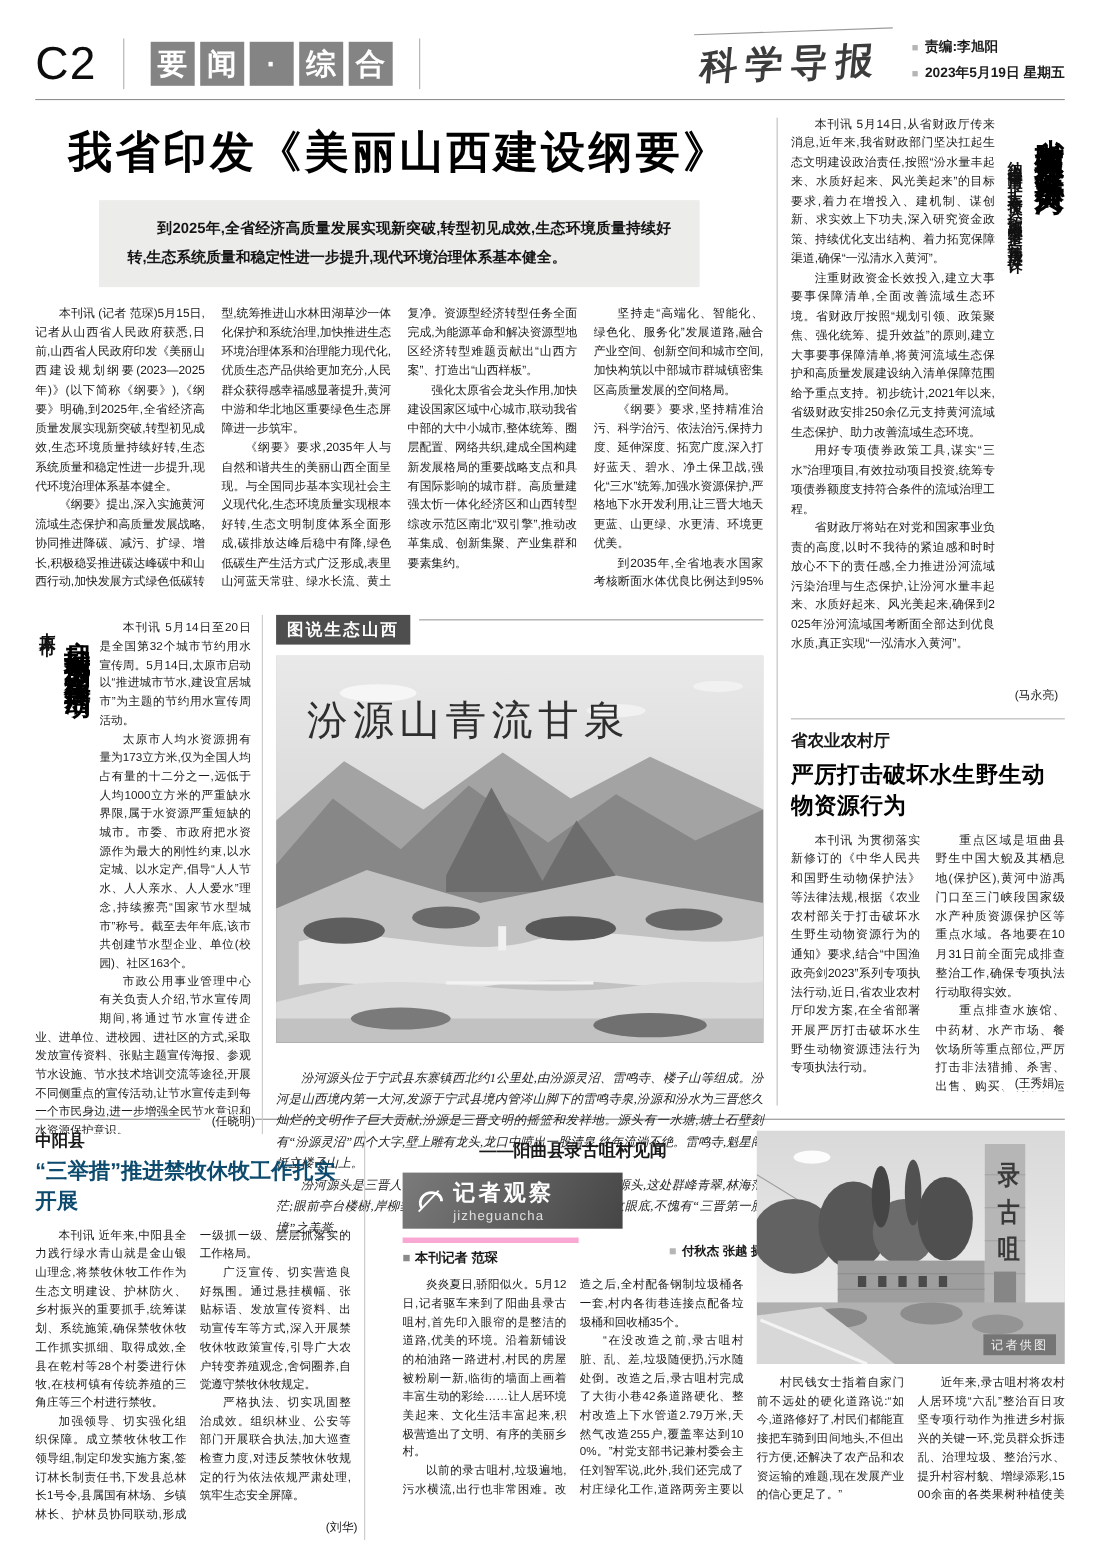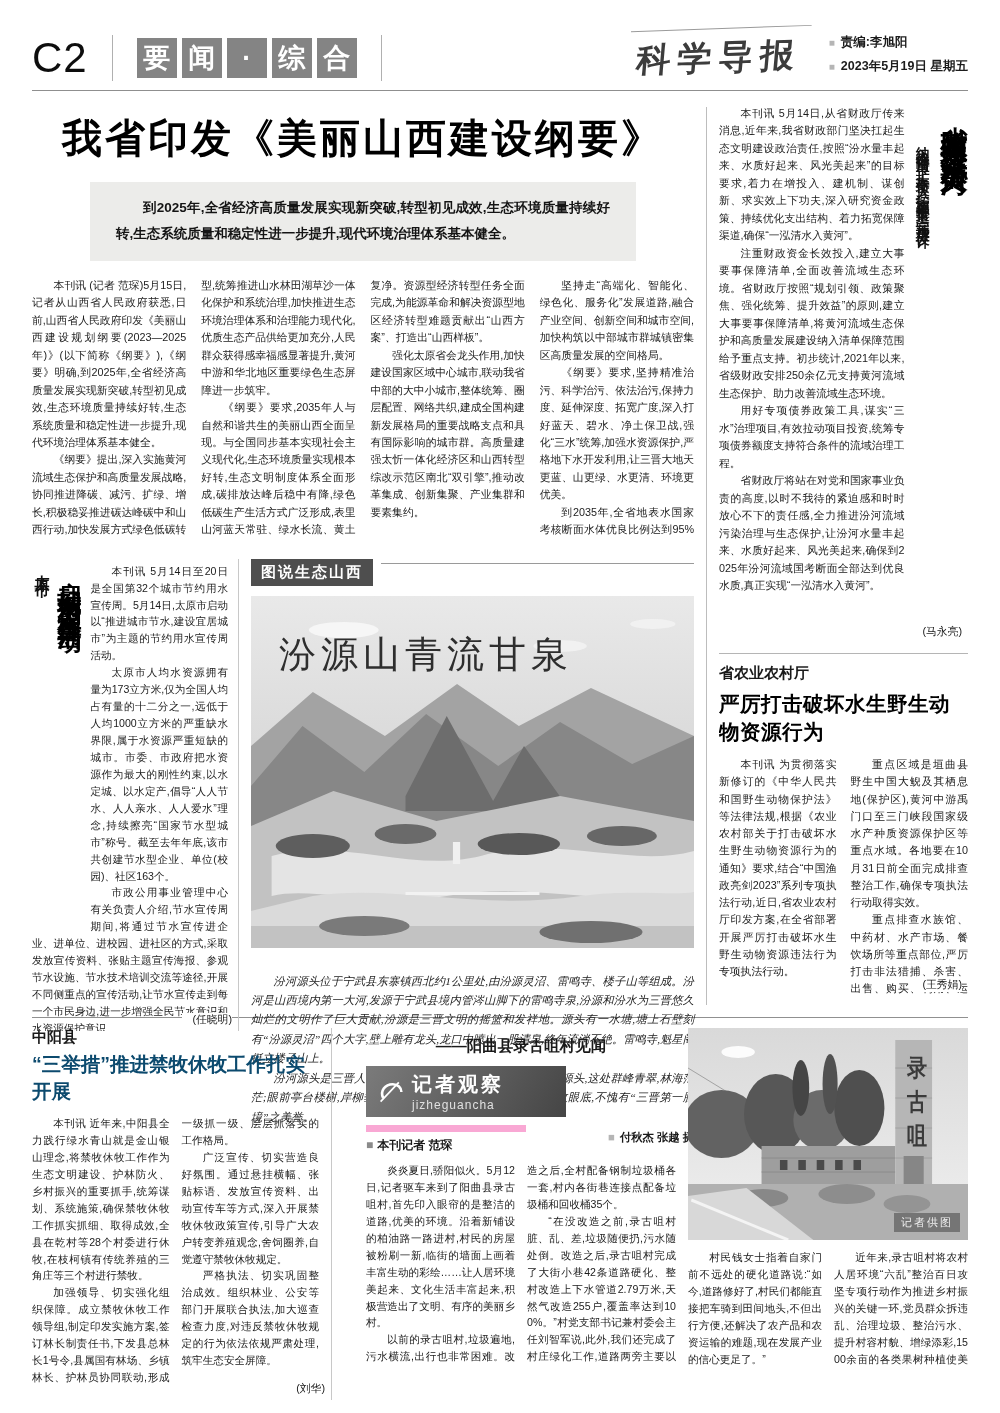--- a/index.html
+++ b/index.html
@@ -76,21 +76,21 @@
   .zy-body { column-count:2; column-gap:12px; font-size:10.6px; line-height:1.6; height:282px; overflow:hidden; }
 
   .village { flex:1; padding-left:14px; display:flex; }
   .v-left { width:322px; padding-right:12px; }
   .v-right { flex:1; }
   .v-headline { font-size:31px; font-weight:900; text-align:center; letter-spacing:1px; color:#000; }
   .v-subtitle { text-align:center; font-size:15.5px; font-weight:bold; margin:8px 0 9px; }
   .logo-box { display:flex; align-items:center; gap:8px; background:linear-gradient(120deg,#7b7b7b,#454545); color:#fff; padding:5px 12px; width:200px; }
   .logo-cn { font-size:20px; font-weight:900; letter-spacing:3px; }
   .logo-en { font-size:12px; color:#e0e0e0; letter-spacing:1px; align-self:flex-end; }
-  .v-byline { font-size:12px; font-weight:bold; border-top:7px solid #f9a8d4; width:160px; padding:5px 0 2px; margin:8px 0 6px; }
+  .v-byline { font-size:12px; font-weight:bold; border-top:5px solid #f9a8d4; width:160px; padding:5px 0 2px; margin:8px 0 6px; }
   .v-byline .sq { color:#8a8a8a; margin-right:4px; }
   .v-body-left { column-count:2; column-gap:12px; font-size:10.6px; line-height:1.6; height:212px; overflow:hidden; }
   .photo2-wrap { position:relative; height:212px; background:#d5d5d5; }
   .photo2-wrap svg { display:block; width:100%; height:100%; }
   .photo2-credit { position:absolute; right:8px; bottom:8px; background:rgba(70,70,70,0.55); color:#f0f0f0; font-size:11px; letter-spacing:2px; padding:2px 7px; }
   .v-body-right { column-count:2; column-gap:12px; font-size:10.6px; line-height:1.6; height:150px; overflow:hidden; margin-top:9px; }
 </style>
 </head>
 <body>
 

